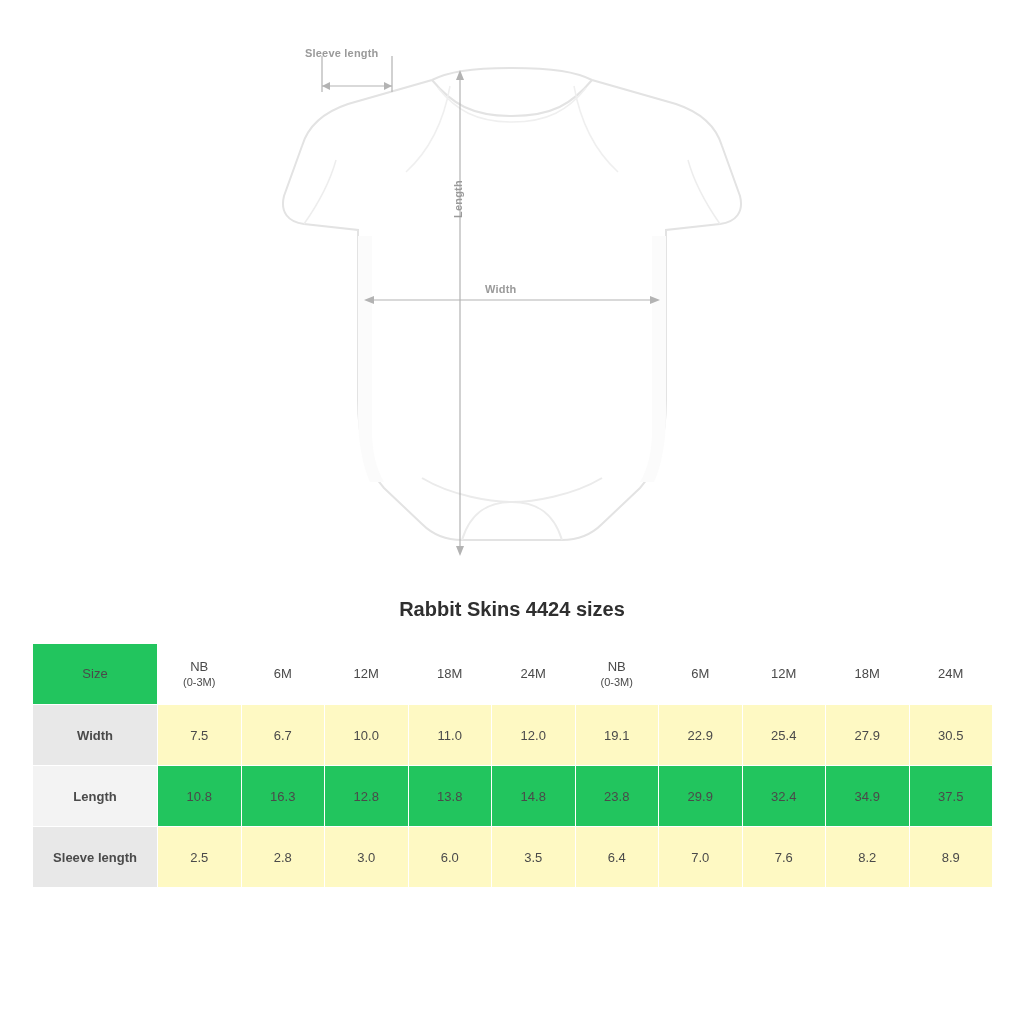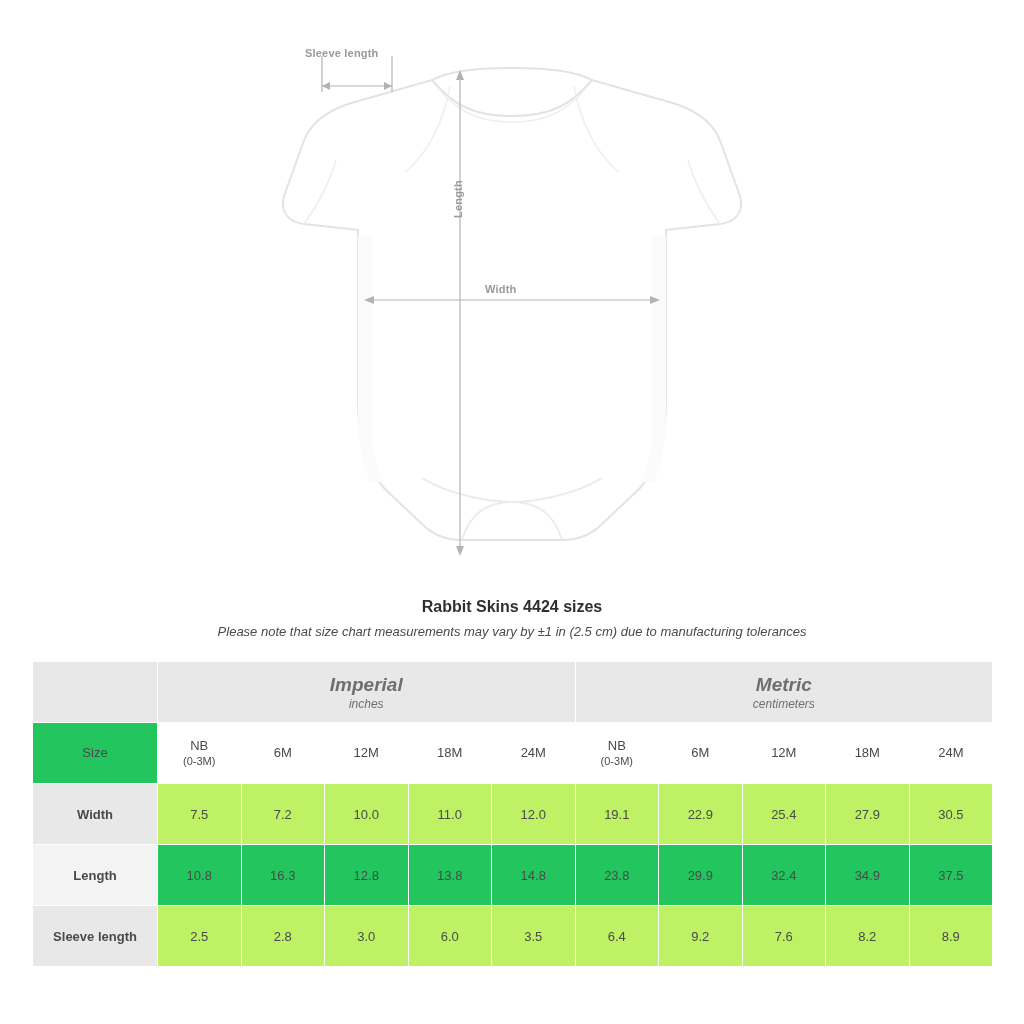--- a/index.html
+++ b/index.html
@@ -49,21 +49,21 @@
     transform-origin: left top;
   }
 
   
   .chart-head {
     width: 1024px;
     text-align: center;
     margin-top: 18px;
   }
   .chart-title {
-    font-size: 16px;
+    font-size: 20px;
     font-weight: bold;
     color: #2f2f2f;
     margin: 0 0 8px 0;
   }
   .chart-note {
     font-size: 13px;
     font-style: italic;
     color: #4a4a4a;
     margin: 0;
   }
@@ -118,21 +118,21 @@
   }
   .head-row td.rowlabel {
     background: #22c55e;
   }
   .sub {
     display: block;
     font-size: 11px;
     font-weight: normal;
   }
   .data-row.shaded td {
-    background: #bef264;
+    background: #fef9c3;
   }
   .data-row.plain td {
     background: #22c55e;
   }
   .data-row td.rowlabel {
     font-weight: bold;
     color: #4a4a4a;
     font-size: 13px;
   }
   .data-row.shaded td.rowlabel { background: #e8e8e8; }
@@ -206,50 +206,38 @@
     </g>
   </svg>
 
   <div class="dim-label dim-sleeve">Sleeve length</div>
   <div class="dim-label dim-width">Width</div>
   <div class="dim-label dim-length">Length</div>
 </div>
 
 <div class="chart-head">
   <h1 class="chart-title">Rabbit Skins 4424 sizes</h1>
-  <p class="chart-note">Please note that size chart measurements may vary by ±1 in (2.5 cm) due to manufacturing tolerances</p>
 </div>
 
 <div class="table-wrap">
   <table class="size-table">
     <colgroup>
       <col class="c-label">
       <col class="c-data">
         <col class="c-data">
         <col class="c-data">
         <col class="c-data">
         <col class="c-data">
       <col class="c-data">
         <col class="c-data">
         <col class="c-data">
         <col class="c-data">
         <col class="c-data">
     </colgroup>
     <tbody>
-      <tr class="band-row">
-        <td class="corner-cell"></td>
-        <td colspan="5">
-          <span class="unit-system">Imperial</span><br>
-          <span class="unit-sub">inches</span>
-        </td>
-        <td colspan="5">
-          <span class="unit-system">Metric</span><br>
-          <span class="unit-sub">centimeters</span>
-        </td>
-      </tr>
 
       <tr class="head-row">
         <td class="rowlabel">Size</td>
         <td>
           <span>NB</span>
           <span class="sub">(0-3M)</span>
         </td>
         <td>6M</td>
         <td>12M</td>
         <td>18M</td>
@@ -260,21 +248,21 @@
         </td>
         <td>6M</td>
         <td>12M</td>
         <td>18M</td>
         <td>24M</td>
       </tr>
 
       <tr class="data-row shaded">
         <td class="rowlabel">Width</td>
         <td>7.5</td>
-        <td>7.2</td>
+        <td>6.7</td>
         <td>10.0</td>
         <td>11.0</td>
         <td>12.0</td>
         <td>19.1</td>
         <td>22.9</td>
         <td>25.4</td>
         <td>27.9</td>
         <td>30.5</td>
       </tr>
 
@@ -293,20 +281,20 @@
       </tr>
 
       <tr class="data-row shaded">
         <td class="rowlabel">Sleeve length</td>
         <td>2.5</td>
         <td>2.8</td>
         <td>3.0</td>
         <td>6.0</td>
         <td>3.5</td>
         <td>6.4</td>
-        <td>9.2</td>
+        <td>7.0</td>
         <td>7.6</td>
         <td>8.2</td>
         <td>8.9</td>
       </tr>
     </tbody>
   </table>
 </div>
 
 </body></html>

